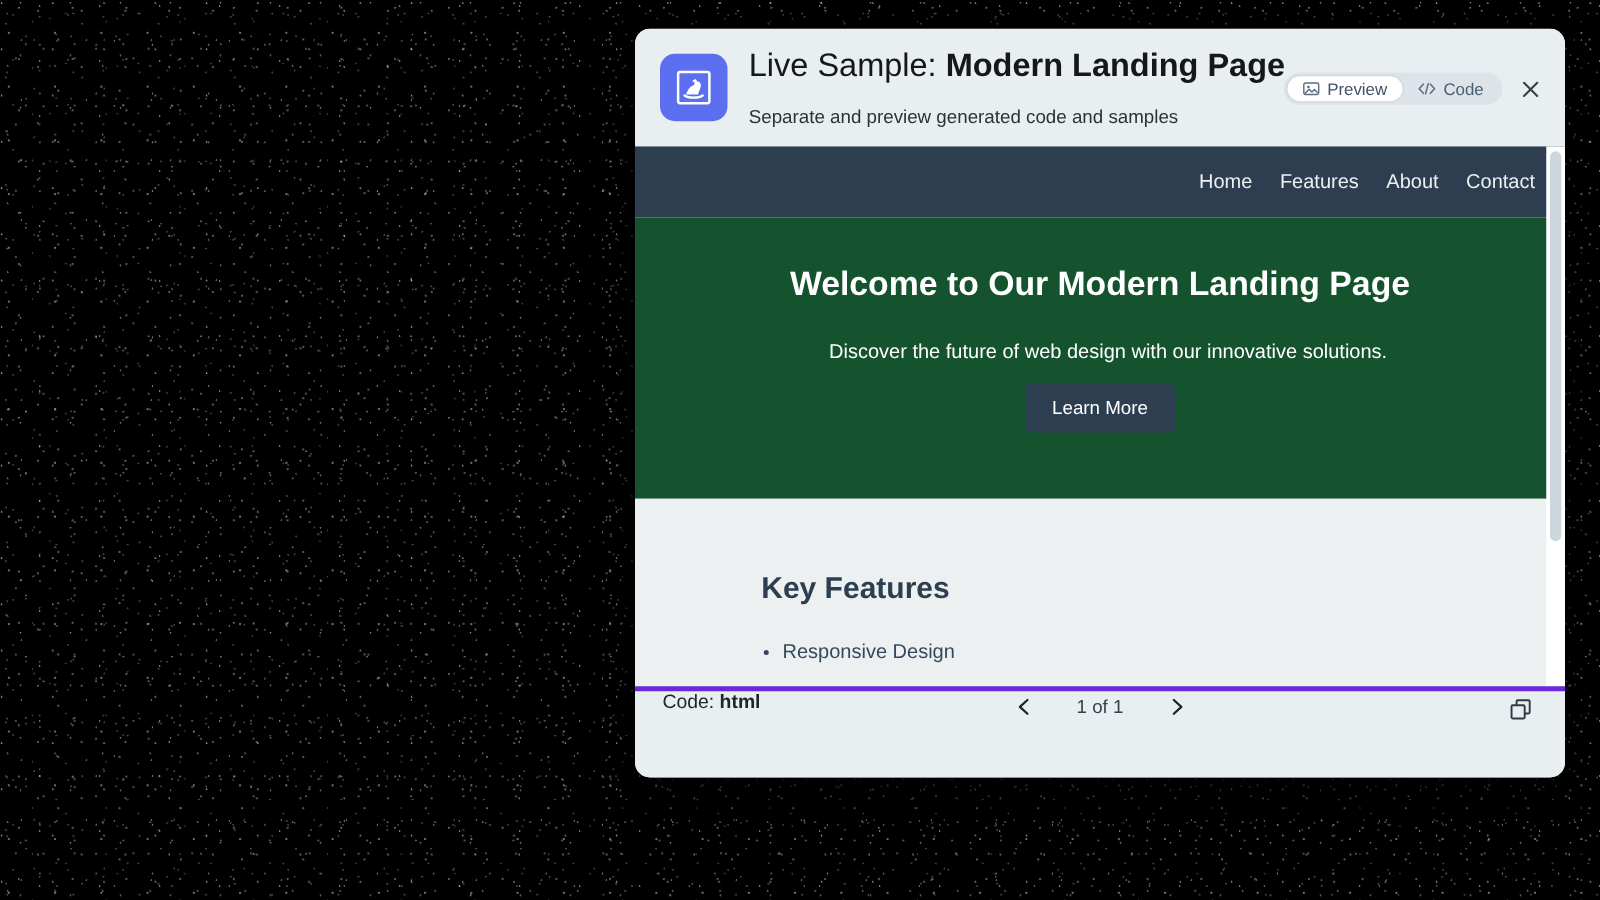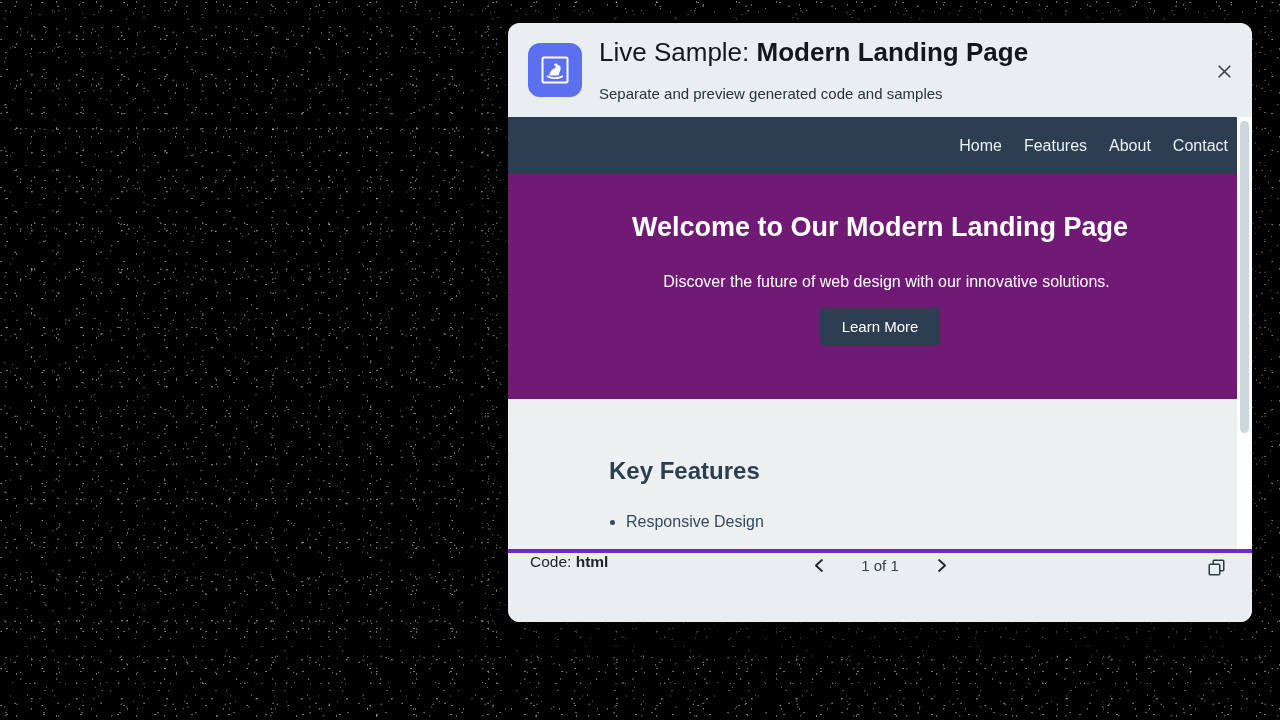--- a/index.html
+++ b/index.html
@@ -178,21 +178,21 @@
     gap: 22px;
     text-align: right;
   }
   .site-nav a {
     color: #ecf0f1;
     font-size: 16px;
     text-decoration: none;
     cursor: pointer;
   }
   .hero {
-    background: #701a75;
+    background: #14532d;
     height: 225px;
     box-sizing: border-box;
     padding-top: 38px;
     text-align: center;
   }
   .hero h1 {
     margin: 0;
     font-size: 27px;
     font-weight: 700;
     color: #ffffff;
@@ -327,20 +327,42 @@
         <circle cx="20.2" cy="11.6" r="0.7" fill="#5c6fef"></circle>
       </svg>
     </div>
 
     <div class="header-text">
       <div class="header-title"><span>Live Sample: </span><b>Modern Landing Page</b></div>
       <div class="header-sub">Separate and preview generated code and samples</div>
     </div>
 
     <div class="header-right">
+      <div class="mode-toggle">
+        <div class="mode-btn active">
+          <span>
+            <svg width="14" height="14" viewBox="0 0 16 16" aria-hidden="true">
+              <rect x="1.2" y="2.7" width="13.6" height="10.6" rx="1.6" fill="none" stroke="#5b6e82" stroke-width="1.3"></rect>
+              <circle cx="5.4" cy="6.4" r="1.25" fill="#5b6e82"></circle>
+              <path d="M2.2 12.4 L6.1 8.4 L8.6 10.9 L10.9 8.6 L13.8 11.6" fill="none" stroke="#5b6e82" stroke-width="1.3" stroke-linejoin="round"></path>
+            </svg>
+          </span>
+          <span>Preview</span>
+        </div>
+        <div class="mode-btn">
+          <span>
+            <svg width="15" height="14" viewBox="0 0 18 14" aria-hidden="true">
+              <path d="M5.6 2.6 L1.6 7 L5.6 11.4" fill="none" stroke="#5b6e82" stroke-width="1.45" stroke-linecap="round" stroke-linejoin="round"></path>
+              <path d="M12.4 2.6 L16.4 7 L12.4 11.4" fill="none" stroke="#5b6e82" stroke-width="1.45" stroke-linecap="round" stroke-linejoin="round"></path>
+              <path d="M10.3 2.1 L7.7 11.9" fill="none" stroke="#5b6e82" stroke-width="1.45" stroke-linecap="round"></path>
+            </svg>
+          </span>
+          <span>Code</span>
+        </div>
+      </div>
 
       <div class="close-btn">
         <svg width="17" height="17" viewBox="0 0 18 18" aria-hidden="true">
           <path d="M3.4 3.4 L14.6 14.6 M14.6 3.4 L3.4 14.6" stroke="#3a3f44" stroke-width="1.75" stroke-linecap="round"></path>
         </svg>
       </div>
     </div>
   </div>
 
   <div class="preview-area">

